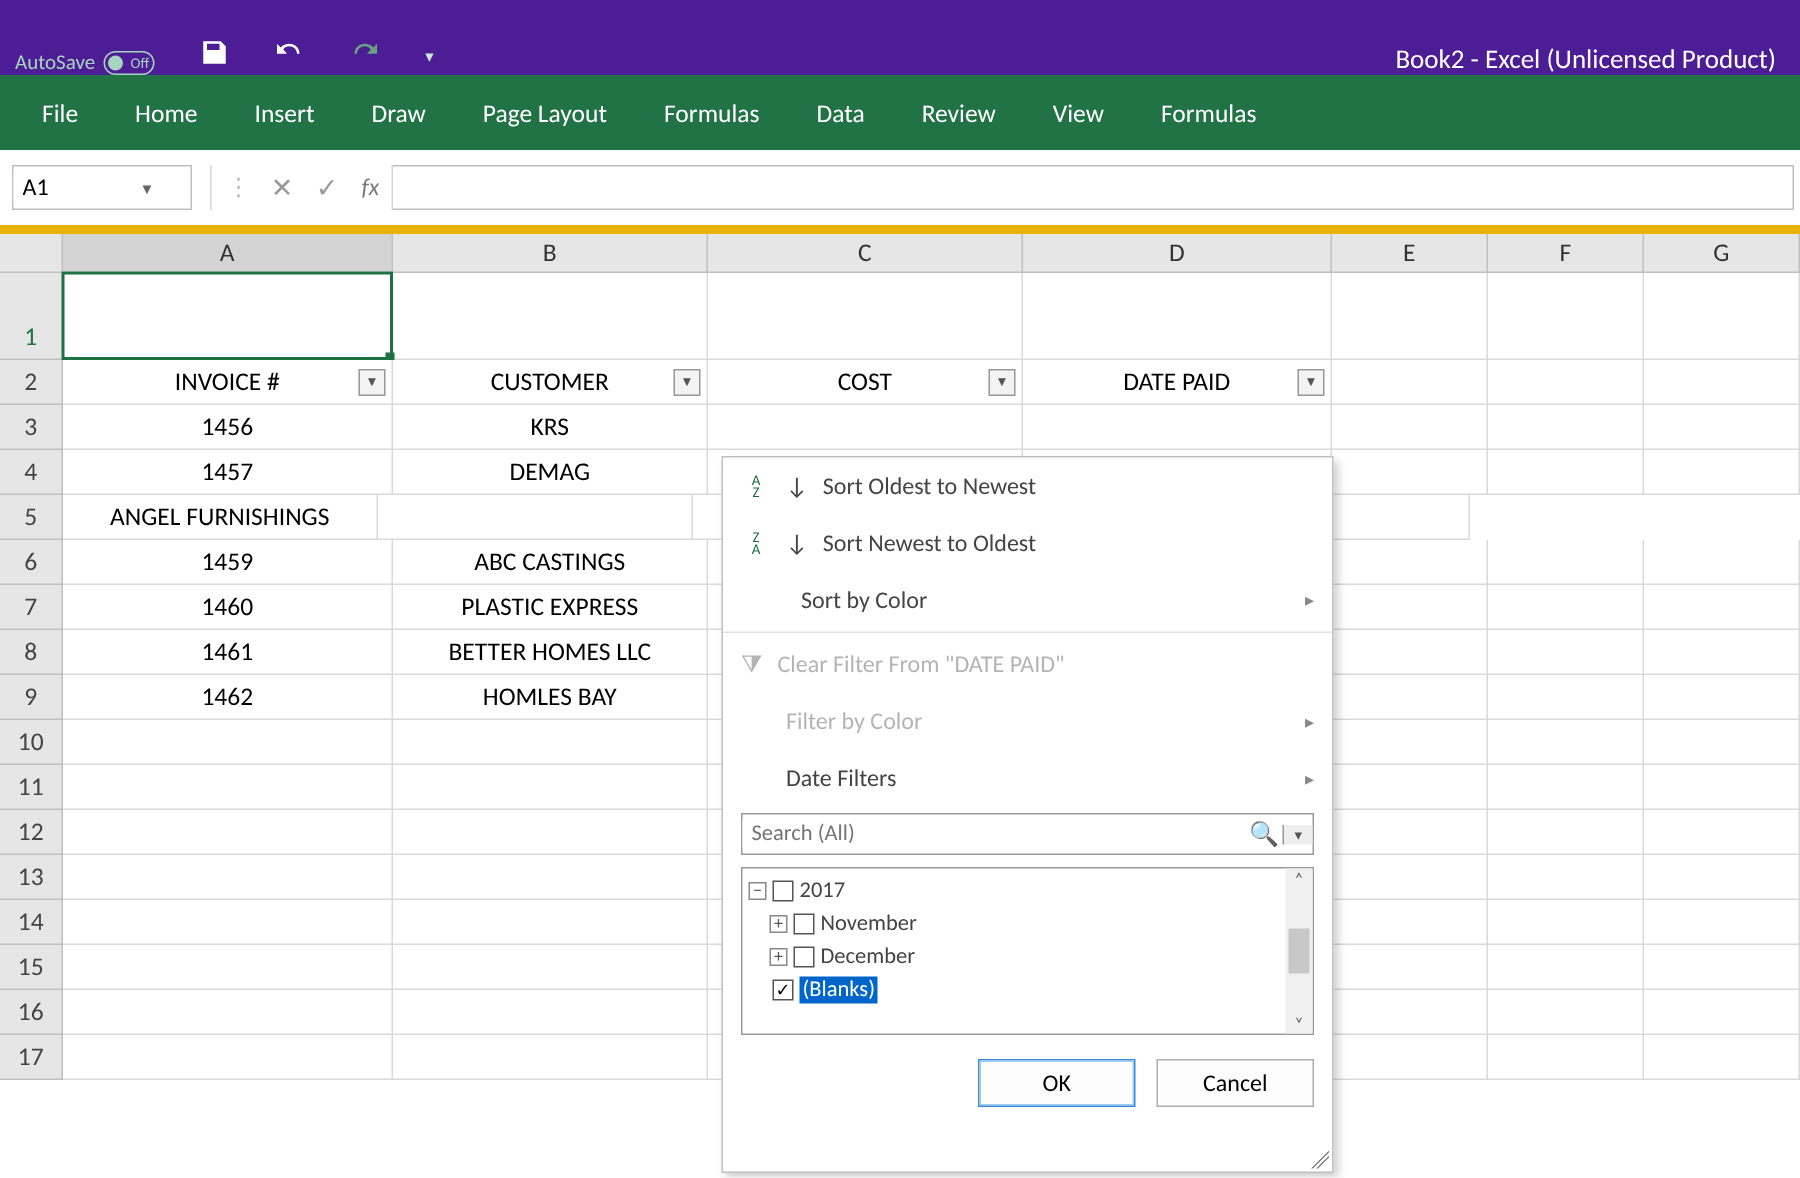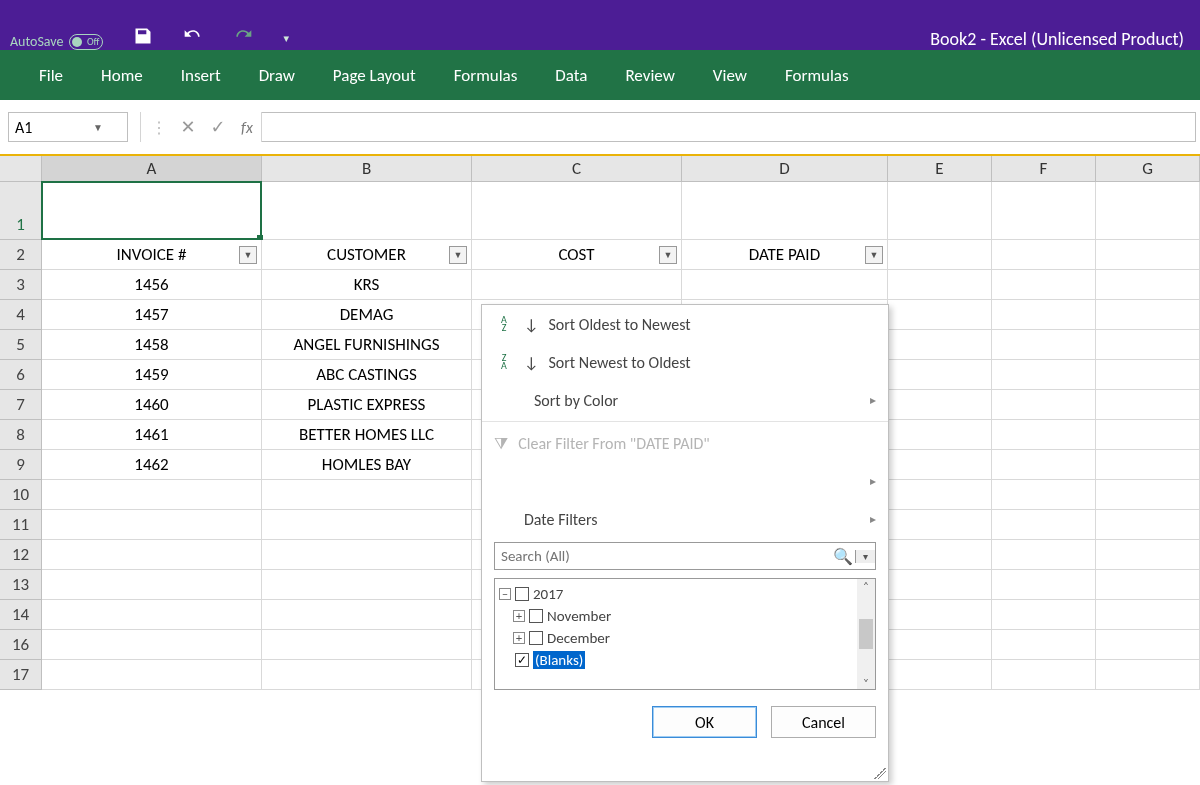--- a/index.html
+++ b/index.html
@@ -10,27 +10,27 @@
   .autosave { display: flex; align-items: center; gap: 6px; color: #a8d5bf; font-size: 14px; margin-right: 30px; }
   .toggle { width: 34px; height: 16px; border: 1px solid #a8d5bf; border-radius: 10px; position: relative; display: inline-flex; align-items: center; }
   .toggle-knob { width: 10px; height: 10px; background: #a8d5bf; border-radius: 50%; margin-left: 2px; }
   .toggle-off { font-size: 10px; color:#a8d5bf; position:absolute; right:3px; }
   .qat { display: flex; gap: 30px; align-items: center; }
   .qat svg { width: 20px; height: 20px; fill: #fff; }
   .qat .disabled svg { fill: #6aa384; }
   .title-text { margin-left: auto; font-size: 18px; color: #fff; padding-right: 6px; }
 
   
-  .ribbon { background: #217346; height: 50px; display: flex; align-items: center; padding-left: 39px; gap: 38px; color: #fff; font-size: 17px; }
+  .ribbon { background: #217346; height: 50px; display: flex; align-items: center; padding-left: 28px; gap: 38px; color: #fff; font-size: 17px; }
   .ribbon .tab { cursor: pointer; }
   .ribbon .tellme { display:flex; align-items:center; gap:6px; margin-left:auto; margin-right:0; padding-right:4px; color:#d6ebdf;}
   .bulb { width:16px; height:16px; }
 
   
-  .fbar { height: 56px; display: flex; align-items: center; border-bottom: 2px solid #eab308; position:relative;}
+  .fbar { height: 56px; display: flex; align-items: center; border-bottom: 6px solid #eab308; position:relative;}
   .namebox { width: 120px; height: 30px; border: 1px solid #bfbfbf; margin: 0 8px; display:flex; align-items:center; }
   .namebox input { border:none; width:80px; padding:0 6px; font-size:16px; outline:none;}
   .namebox .dd { width:18px; text-align:center; color:#666; font-size:10px;}
   .fbar-sep { width:1px; height:30px; background:#d4d4d4; margin:0 4px;}
   .fbar-btn { width:30px; text-align:center; color:#9a9a9a; font-size:18px;}
   .fx { font-style: italic; color:#7a7a7a; font-size:16px; padding:0 8px; border-right:1px solid #d4d4d4; height:30px; display:flex; align-items:center;}
   .formula-input { flex:1; height:30px; border:1px solid #bfbfbf; border-left:none; padding:0 6px; font-size:15px; margin-right:4px;}
 
   
   .grid { position: relative; }
@@ -204,21 +204,20 @@
           <div class="cell w-a">1457</div>
           <div class="cell w-b">DEMAG</div>
           <div class="cell w-c"></div>
           <div class="cell w-d"></div>
           <div class="cell w-e"></div>
           <div class="cell w-f"></div>
           <div class="cell w-g"></div>
         </div>
         <div class="row">
           <div class="rowhdr">5</div>
-          <div class="cell w-a">1458</div>
           <div class="cell w-b">ANGEL FURNISHINGS</div>
           <div class="cell w-c"></div>
           <div class="cell w-d"></div>
           <div class="cell w-e"></div>
           <div class="cell w-f"></div>
           <div class="cell w-g"></div>
         </div>
         <div class="row">
           <div class="rowhdr">6</div>
           <div class="cell w-a">1459</div>
@@ -297,20 +296,30 @@
           <div class="cell w-a"></div>
           <div class="cell w-b"></div>
           <div class="cell w-c"></div>
           <div class="cell w-d"></div>
           <div class="cell w-e"></div>
           <div class="cell w-f"></div>
           <div class="cell w-g"></div>
         </div>
         <div class="row">
           <div class="rowhdr">14</div>
+          <div class="cell w-a"></div>
+          <div class="cell w-b"></div>
+          <div class="cell w-c"></div>
+          <div class="cell w-d"></div>
+          <div class="cell w-e"></div>
+          <div class="cell w-f"></div>
+          <div class="cell w-g"></div>
+        </div>
+        <div class="row">
+          <div class="rowhdr">15</div>
           <div class="cell w-a"></div>
           <div class="cell w-b"></div>
           <div class="cell w-c"></div>
           <div class="cell w-d"></div>
           <div class="cell w-e"></div>
           <div class="cell w-f"></div>
           <div class="cell w-g"></div>
         </div>
         <div class="row">
           <div class="rowhdr">16</div>
@@ -358,20 +367,21 @@
       <span class="sublabel">Sort by Color</span>
       <span class="arrow">▸</span>
   </div>
   <hr>
   <div class="item disabled">
     <span class="funnel">⧩</span>
     <span>Clear Filter From "DATE PAID"</span>
   </div>
   <div class="item submenu disabled">
     <span style="width:20px;"></span>
+      <span class="sublabel">Filter by Color</span>
       <span class="arrow">▸</span>
   </div>
   <div class="item submenu">
     <span style="width:20px;"></span>
       <span class="sublabel">Date Filters</span>
       <span class="arrow">▸</span>
   </div>
   <div class="searchrow">
     <div class="searchbox">
       <input placeholder="Search (All)" style="">

